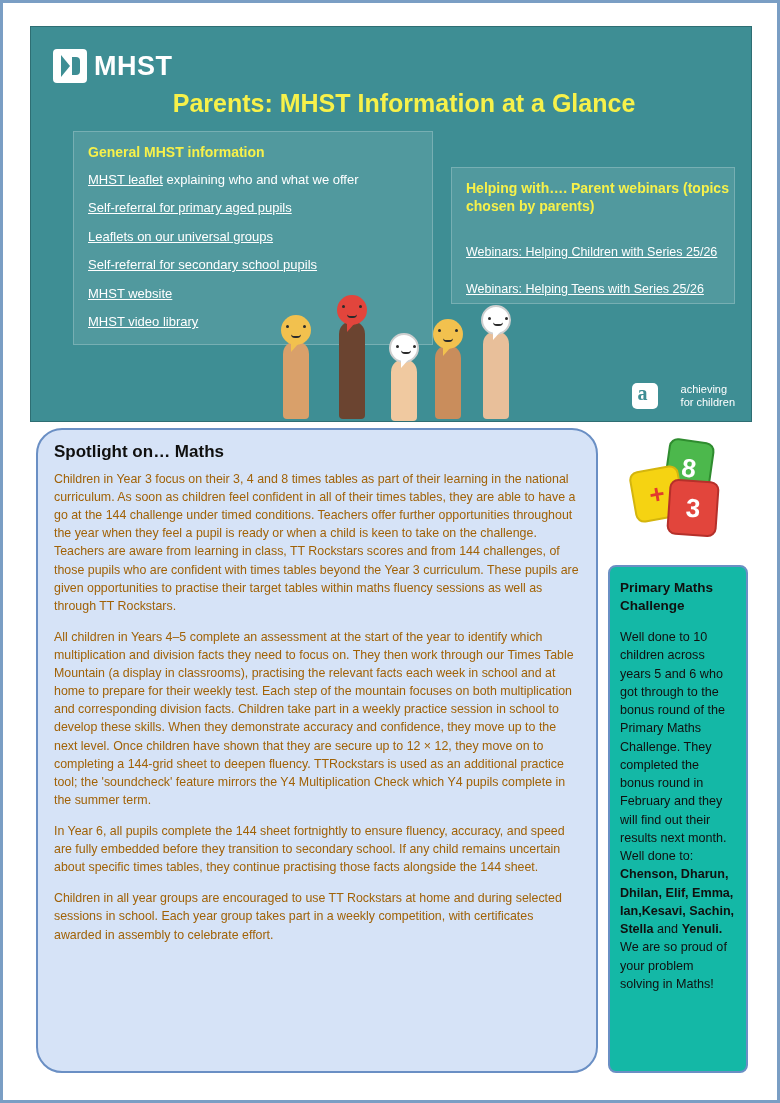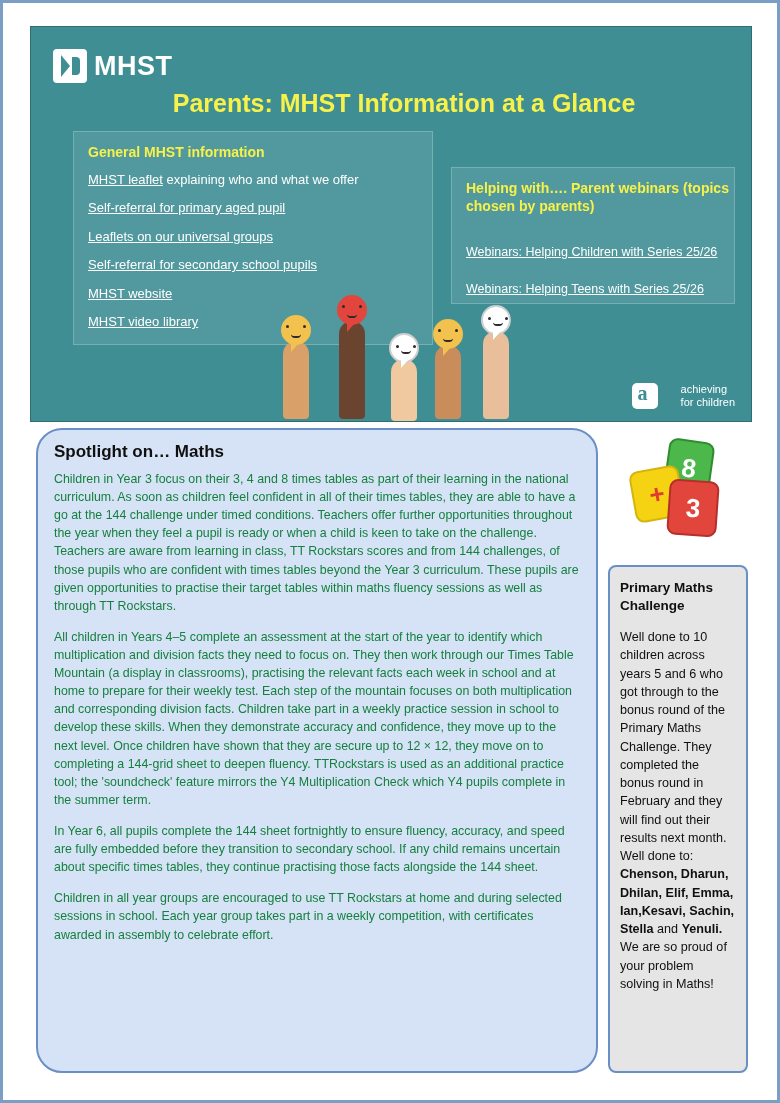--- a/index.html
+++ b/index.html
@@ -150,21 +150,21 @@
     margin: 2px 0 8px 0;
     text-align: left;
     font-size: 17px;
     font-weight: bold;
     color: #10100f;
   }
   .spotlight p {
     margin: 0 0 13px 0;
     font-size: 12.4px;
     line-height: 1.46;
-    color: #15803d;
+    color: #a16207;
     text-align: left;
   }
 
   
   .maths-icon {
     position: absolute;
     left: 630px; top: 440px;
     width: 108px; height: 110px;
   }
   .card {
@@ -175,21 +175,21 @@
     font-family: "Liberation Sans", sans-serif;
   }
   .card.green { left: 36px; top: 0; width: 46px; height: 56px; background: #4cb84c; font-size: 26px; transform: rotate(8deg); border: 2px solid #2f8c2f; }
   .card.yellow { left: 2px; top: 28px; width: 50px; height: 52px; background: #f5d312; font-size: 26px; color: #e23a2e; transform: rotate(-10deg); border: 2px solid #d4b50d; }
   .card.red { left: 38px; top: 40px; width: 50px; height: 56px; background: #e2453c; font-size: 26px; transform: rotate(4deg); border: 2px solid #b5302a; }
 
   .challenge {
     position: absolute;
     left: 608px; top: 565px;
     width: 140px; height: 508px;
-    background: #e5e5e5;
+    background: #14b8a6;
     border: 2px solid #6a8fc4;
     border-radius: 8px;
     padding: 12px 10px;
   }
   .challenge h3 {
     margin: 0 0 14px 0;
     font-size: 13.5px;
     font-weight: bold;
     color: #10100f;
     line-height: 1.3;
@@ -212,21 +212,21 @@
   <div class="poster-logo">
     <div class="logo-mark"></div>
     <div class="logo-text">MHST</div>
   </div>
 
   <div class="poster-title">Parents: MHST Information at a Glance</div>
 
   <div class="panel panel-left">
     <div class="panel-heading">General MHST information</div>
     <div class="panel-link"><u>MHST leaflet</u><span class="plain"> explaining who and what we offer</span></div>
-    <div class="panel-link"><u>Self-referral for primary aged pupil</u></div>
+    <div class="panel-link"><u>Self-referral for primary aged pupils</u></div>
     <div class="panel-link"><u>Leaflets on our universal groups</u></div>
     <div class="panel-link"><u>Self-referral for secondary school pupils</u></div>
     <div class="panel-link"><u>MHST website</u></div>
     <div class="panel-link"><u>MHST video library</u></div>
   </div>
 
   <div class="panel panel-right">
     <div class="panel-heading">Helping with…. Parent webinars (topics chosen by parents)</div>
     <div class="panel-link" style="margin-top:30px;"><u>Webinars: Helping Children with Series 25/26</u></div>
     <div class="panel-link"><u>Webinars: Helping Teens with Series 25/26</u></div>

